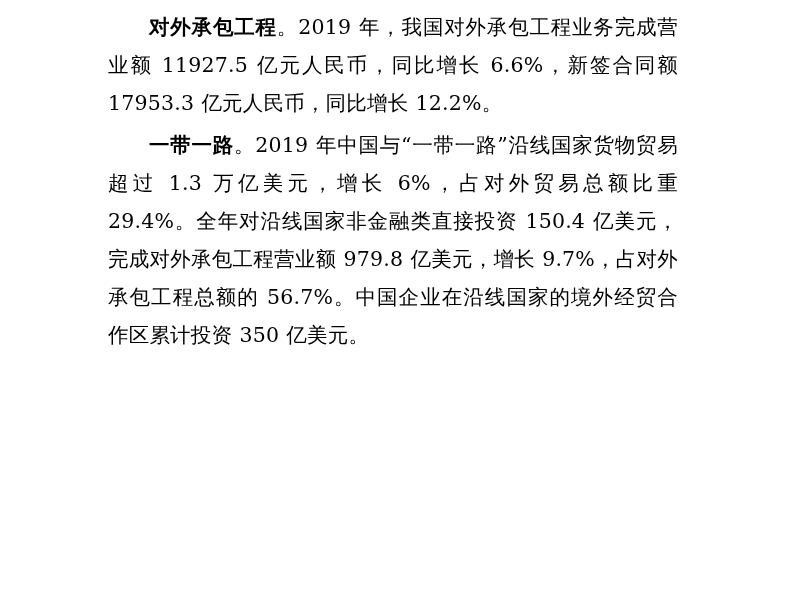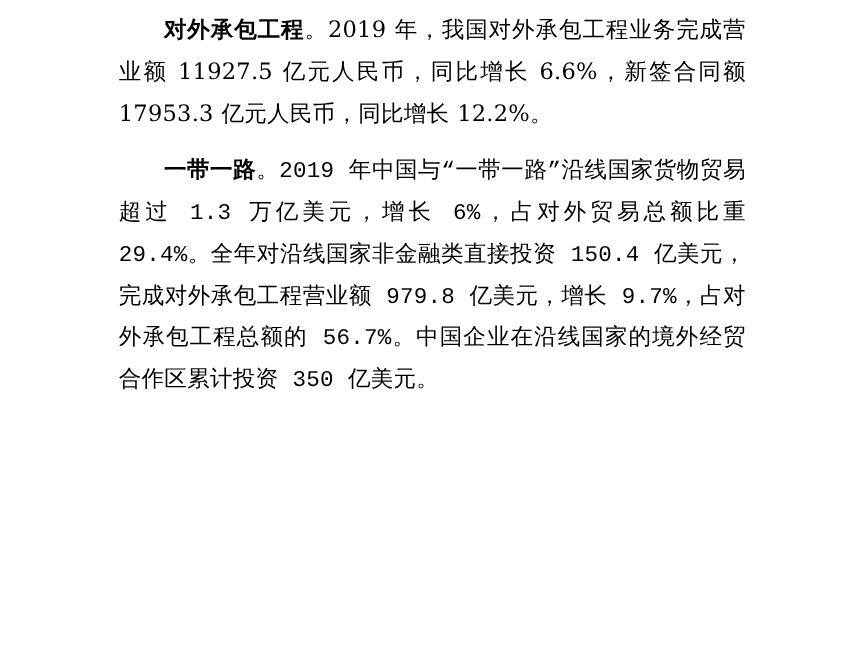--- a/index.html
+++ b/index.html
@@ -28,22 +28,21 @@
     text-align: justify;
     text-justify: inter-ideograph;
     text-indent: 2em;
     letter-spacing: 0.2px;
     word-spacing: 0.5px;
   }
   .para .lead {
     font-weight: bold;
   }
   .para.p2 {
-    margin-top: 16px;
-    font-family: Liberation Mono, monospace;
+    margin-top: 4px;
   }
   .para.p3 {
     margin-top: 6px;
   }
 </style>
 </head>
 <body>
 
 <div class="page">
 

